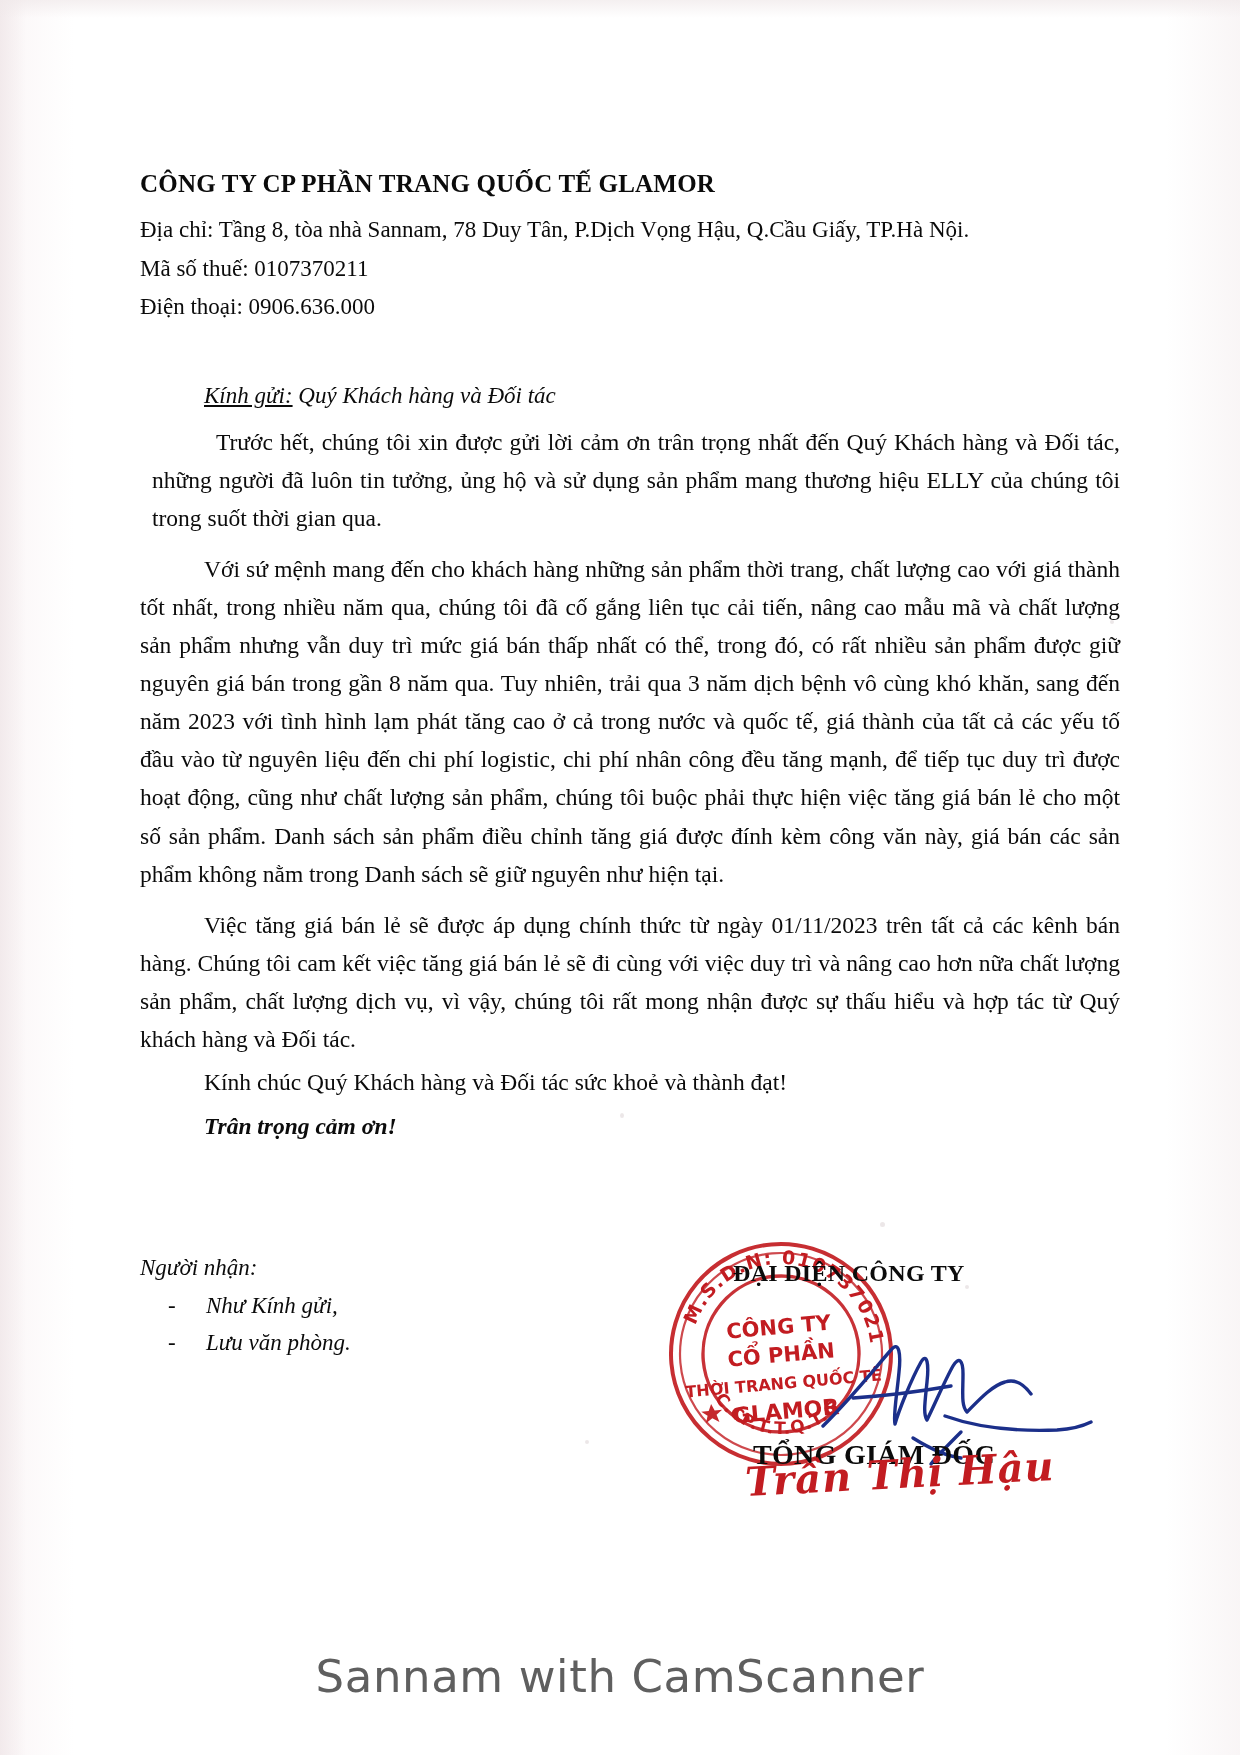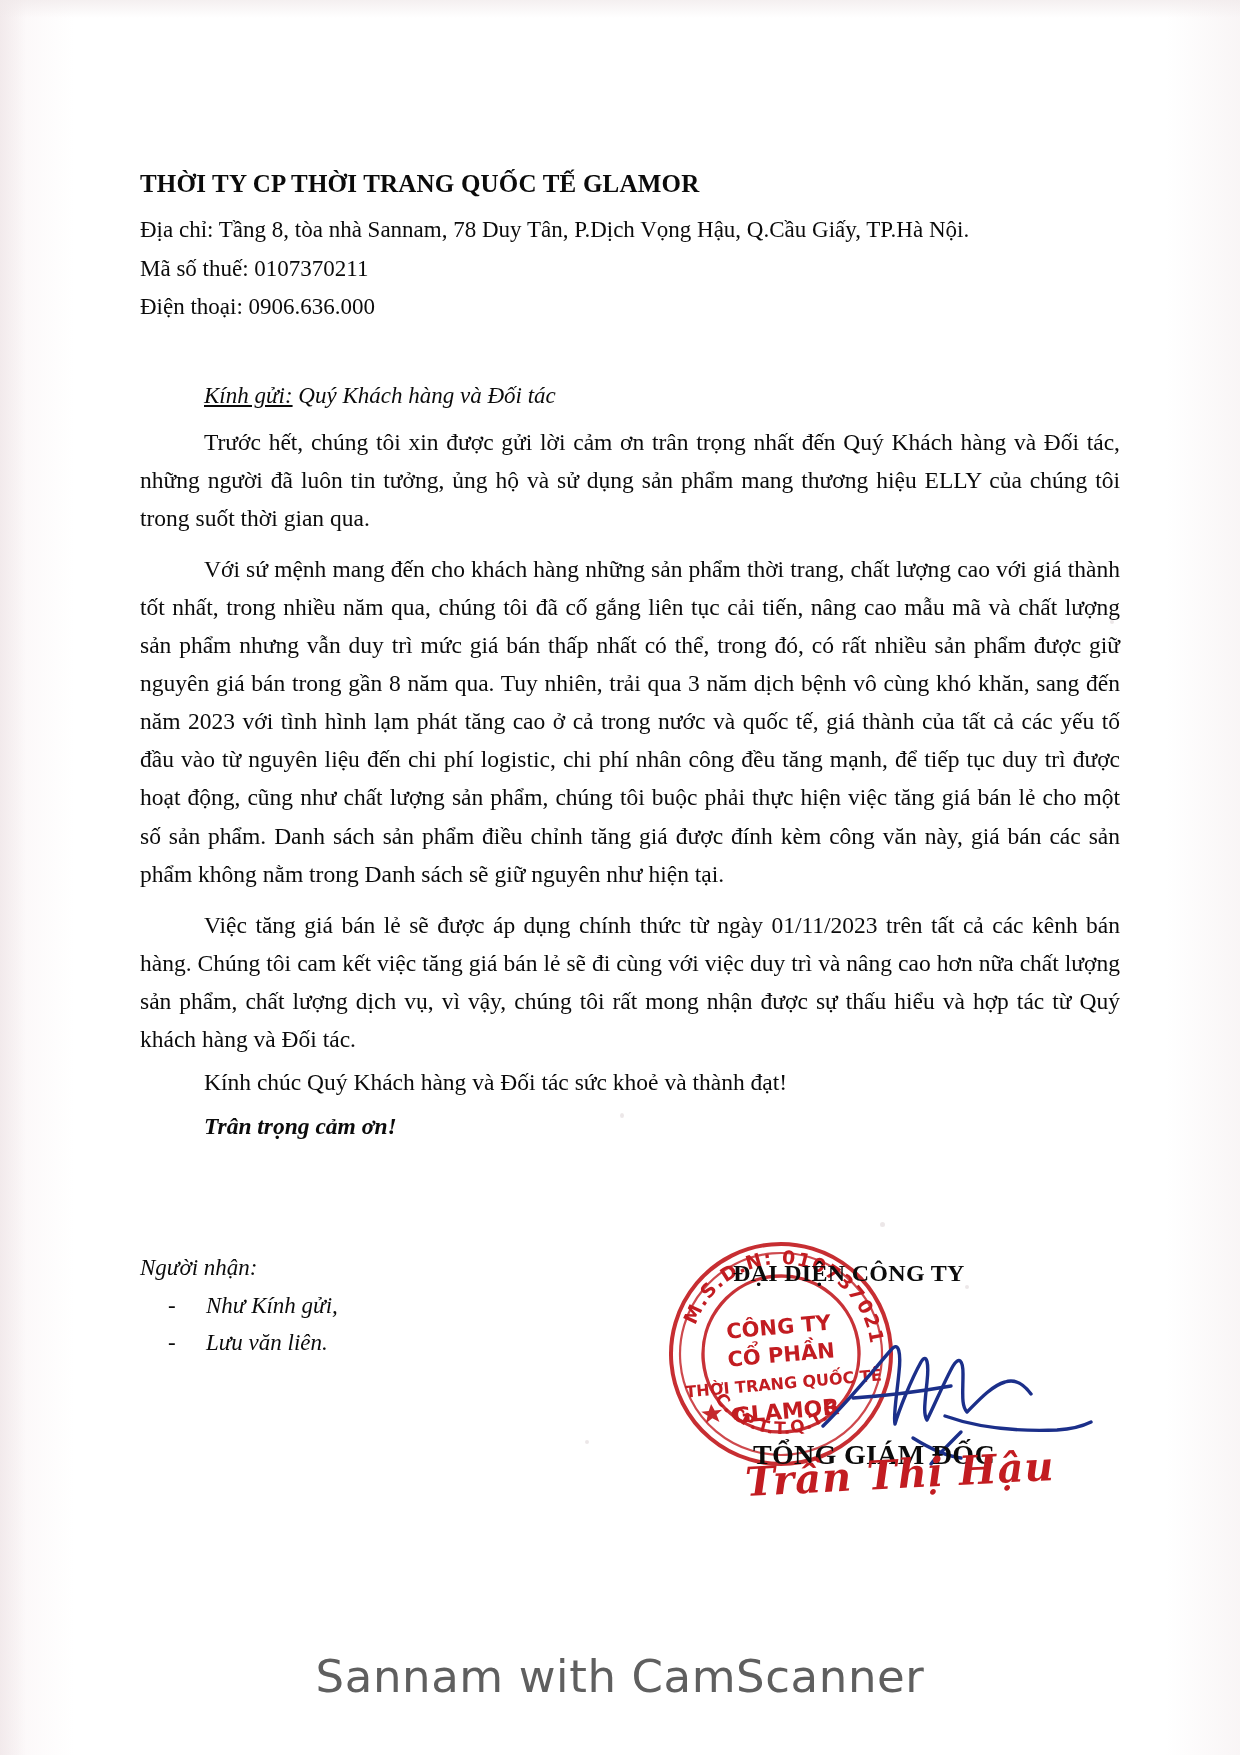--- a/index.html
+++ b/index.html
@@ -71,21 +71,21 @@
   }
 
   .para {
     margin: 13px 0 0 0;
     font-size: 23.5px;
     line-height: 1.62;
     text-align: justify;
     text-indent: 64px;
     hyphens: none;
   }
-  .para.first { margin-top: 14px; }
+  .para.first { margin-top: 14px; margin-left: 12px; }
 
   .closing-wish {
     margin: 6px 0 0 0;
     font-size: 23.5px;
     line-height: 1.6;
     text-indent: 64px;
   }
   .closing-thanks {
     margin: 11px 0 0 64px;
     font-size: 23.5px;
@@ -206,21 +206,21 @@
   <div class="scan-speck" style="left:1110px;top:620px;width:4px;height:4px;"></div>
   <div class="scan-speck" style="left:620px;top:1113px;width:4px;height:5px;"></div>
   <div class="scan-speck" style="left:880px;top:1222px;width:5px;height:5px;"></div>
   <div class="scan-speck" style="left:965px;top:1285px;width:4px;height:4px;"></div>
   <div class="scan-speck" style="left:585px;top:1440px;width:4px;height:4px;"></div>
   <div class="scan-speck" style="left:318px;top:1306px;width:3px;height:3px;"></div>
 </div>
 
 <div class="content">
 
-  <h1 class="company-name">THỜI TY CP THỜI TRANG QUỐC TẾ GLAMOR</h1>
+  <h1 class="company-name">CÔNG TY CP PHẦN TRANG QUỐC TẾ GLAMOR</h1>
 
   <p class="meta-line">Địa chỉ: Tầng 8, tòa nhà Sannam, 78 Duy Tân, P.Dịch Vọng Hậu, Q.Cầu Giấy, TP.Hà Nội.</p>
 
   <p class="meta-line">Mã số thuế: 0107370211</p>
 
   <p class="meta-line">Điện thoại: 0906.636.000</p>
 
   <p class="salutation">
     <span class="underlined">Kính gửi:</span><span> Quý Khách hàng và Đối tác</span>
   </p>
@@ -239,21 +239,21 @@
 <div class="bottom">
 
   <div class="recipients">
     <div class="head">Người nhận:</div>
     <div class="item">
       <span class="dash">-</span>
       <span>Như Kính gửi,</span>
     </div>
     <div class="item">
       <span class="dash">-</span>
-      <span>Lưu văn liên.</span>
+      <span>Lưu văn phòng.</span>
     </div>
   </div>
 
   <div class="sign-block">
 
     <div class="rep-title">ĐẠI DIỆN CÔNG TY</div>
 
     <div class="seal">
       <svg viewBox="0 0 232 232" xmlns="http://www.w3.org/2000/svg">
         <defs>

